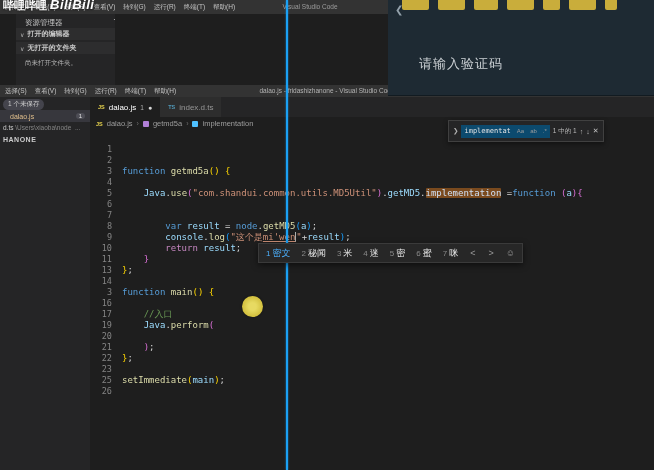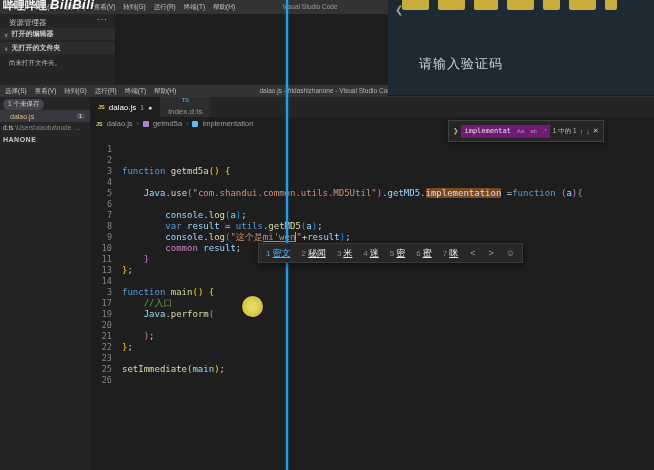--- a/index.html
+++ b/index.html
@@ -4,21 +4,21 @@
 <style>
   html,body{margin:0;padding:0;background:#111;}
   #root{position:relative;width:654px;height:470px;background:#1e1e1e;overflow:hidden;
         font-family:"Liberation Sans",sans-serif;-webkit-font-smoothing:antialiased;}
   
   .mini-titlebar{position:absolute;left:0;top:0;width:654px;height:14px;background:#333333;}
   .menu-row{position:absolute;left:5px;top:0;height:100%;display:flex;gap:8px;align-items:center;
             font-size:6.5px;color:#c5c5c5;white-space:nowrap;}
   .mini-title{position:absolute;left:0;top:0;width:620px;text-align:center;line-height:14px;
               font-size:6.5px;color:#9d9d9d;pointer-events:none;}
-  .mini-sidebar{position:absolute;left:0;top:14px;width:115px;height:71px;background:#252526;}
+  .mini-sidebar{position:absolute;left:16px;top:14px;width:115px;height:71px;background:#252526;}
   .explorer-title{position:absolute;left:9px;top:4px;font-size:7.5px;color:#cccccc;}
   .explorer-more{position:absolute;right:7px;top:1px;font-size:8px;color:#cccccc;letter-spacing:1px;}
   .mini-section{position:absolute;left:0;width:115px;height:13px;background:#2d2d2e;display:flex;
                 align-items:center;gap:3px;padding-left:4px;box-sizing:border-box;
                 font-size:7px;font-weight:bold;color:#cccccc;border-bottom:1px solid #252526;}
   .sec1{top:14px}.sec2{top:28px}
   .chev{font-size:6px;color:#b0b0b0;font-weight:normal;}
   .empty-msg{position:absolute;left:9px;top:45px;font-size:6.5px;color:#b4b4b4;}
   .mini-editor{position:absolute;left:115px;top:14px;width:539px;height:71px;background:#1e1e1e;}
   
@@ -42,39 +42,39 @@
   .sb-badge{position:absolute;right:5px;background:#4d4d55;border-radius:6px;padding:0 3px;
             font-size:6px;color:#e0e0e0;}
   .sb-file2{position:absolute;left:3px;top:27px;font-size:6.5px;white-space:nowrap;overflow:hidden;width:87px;}
   .sb-file2-name{color:#cccccc;}
   .sb-file2-path{color:#868686;}
   .sb-folder{position:absolute;left:3px;top:39px;font-size:7px;font-weight:bold;color:#cccccc;letter-spacing:.5px;}
   
   .tabbar{position:absolute;left:90px;top:97px;width:564px;height:20px;background:#252526;display:flex;}
   .tab{height:20px;display:flex;align-items:center;gap:4px;padding:0 8px;font-size:8px;box-sizing:border-box;}
   .tab.active{background:#1e1e1e;color:#ffffff;}
-  .tab.inactive{background:#2d2d2d;color:#969696;border-right:1px solid #252526;flex-direction:column;}
+  .tab.inactive{background:#2d2d2d;color:#969696;border-right:1px solid #252526;}
   .ficon{font-size:5.5px;font-weight:bold;}
   .js-ic{color:#e8d44d;}
   .ts-ic{color:#519aba;}
   .tab-badge{font-size:6.5px;color:#aeaeae;}
   .tab-dirty{font-size:7px;color:#d8d8d8;}
   
   .breadcrumb{position:absolute;left:96px;top:117px;height:13px;display:flex;align-items:center;gap:4px;
               font-size:7.5px;color:#9d9d9d;}
   .bc-sep{color:#6e6e6e;font-size:7px;}
   .sym{width:6px;height:6px;border-radius:1px;display:inline-block;}
   .sym-method{background:#b180d7;}
   .sym-prop{background:#4fc1ff;}
   
   .find-widget{position:absolute;left:448px;top:120px;height:20px;background:#252526;
                border:1px solid #404040;box-shadow:0 2px 5px rgba(0,0,0,.45);display:flex;
                align-items:center;gap:3px;padding:0 4px;z-index:20;}
   .find-chevron{color:#b0b0b0;font-size:6.5px;}
-  .find-input{background:#701a75;height:13px;display:flex;align-items:center;padding:0 3px;gap:6px;}
+  .find-input{background:#0c4a6e;height:13px;display:flex;align-items:center;padding:0 3px;gap:6px;}
   .find-query{font-size:7px;color:#e4e4e4;font-family:"DejaVu Sans Mono",monospace;}
   .find-opt{font-size:6px;color:#9d9d9d;}
   .find-count{font-size:6.5px;color:#bbbbbb;white-space:nowrap;}
   .find-btn{font-size:7px;color:#c0c0c0;}
   
   .code-area{position:absolute;left:90px;top:144px;font-family:"DejaVu Sans Mono",monospace;
              font-size:9px;line-height:11px;z-index:5;}
   .code-row{display:flex;height:11px;}
   .gutter{width:22px;flex:none;text-align:right;padding-right:10px;color:#848484;font-size:8.5px;}
   .line-content{white-space:pre;}
@@ -82,21 +82,21 @@
   .tk-c{color:#6a9955}.tk-p{color:#d4d4d4}.tk-b1{color:#ffd700}.tk-b2{color:#da70d6}
   .tk-b3{color:#179fff}.tk-ret{color:#c586c0}
   .tk-match{color:#cfe0f5;background:#7a4a1e;border-radius:1px;}
   .tk-ime{color:#ce9178;text-decoration:underline;border-right:1px solid #aeafad;}
   
   .ime-bar{position:absolute;left:258px;top:243px;height:18px;background:#272727;
            border:1px solid #3a3a3a;box-shadow:0 2px 6px rgba(0,0,0,.55);display:flex;
            align-items:center;padding:0 7px;gap:11px;z-index:40;font-size:9px;white-space:nowrap;}
   .ime-item{display:flex;gap:2px;align-items:center;}
   .ime-num{color:#8a8a8a;font-size:8px;}
-  .ime-word{color:#e8e8e8;text-decoration:underline;}
+  .ime-word{color:#e8e8e8;}
   .ime-item.sel .ime-num,.ime-item.sel .ime-word{color:#4cb1ff;}
   .ime-nav{color:#9a9a9a;font-size:9px;padding:0 1px;}
   .ime-emoji{color:#9a9a9a;font-size:9px;}
   
   .cursor-dot{position:absolute;left:242px;top:296px;width:21px;height:21px;border-radius:50%;
               background:radial-gradient(circle,#f2e566 25%,#dcc83f 70%,#c3ae2c 100%);
               opacity:.95;z-index:35;box-shadow:0 0 3px rgba(0,0,0,.35);}
   .divider-line{position:absolute;left:286px;top:0;width:2px;height:470px;background:#1ba1f5;
                 z-index:38;box-shadow:0 0 2px rgba(27,161,245,.8);}
   .watermark{position:absolute;left:3px;top:-3px;z-index:50;display:flex;align-items:baseline;gap:3px;
@@ -220,49 +220,52 @@
       <div class="code-row">
         <span class="gutter">5</span>
         <span class="line-content"><span class="tk-p">    </span><span class="tk-v">Java</span><span class="tk-p">.</span><span class="tk-fn">use</span><span class="tk-b2">(</span><span class="tk-s">"com.shandui.common.utils.MD5Util"</span><span class="tk-b2">)</span><span class="tk-p">.</span><span class="tk-v">getMD5</span><span class="tk-p">.</span><span class="tk-match">implementation</span><span class="tk-p"> =</span><span class="tk-kw">function</span><span class="tk-p"> </span><span class="tk-b2">(</span><span class="tk-v">a</span><span class="tk-b2">)</span><span class="tk-b2">{</span></span>
       </div>
       <div class="code-row">
         <span class="gutter">6</span>
         <span class="line-content"></span>
       </div>
       <div class="code-row">
         <span class="gutter">7</span>
-        <span class="line-content"><span class="tk-p">        </span><span class="tk-v">console</span><span class="tk-p">.</span><span class="tk-fn">log</span><span class="tk-b3">(</span><span class="tk-v">a</span><span class="tk-b3">)</span><span class="tk-p">;</span></span>
       </div>
       <div class="code-row">
         <span class="gutter">8</span>
-        <span class="line-content"><span class="tk-p">        </span><span class="tk-kw">var</span><span class="tk-p"> </span><span class="tk-v">result</span><span class="tk-p"> = </span><span class="tk-kw">utils</span><span class="tk-p">.</span><span class="tk-fn">getMD5</span><span class="tk-b3">(</span><span class="tk-v">a</span><span class="tk-b3">)</span><span class="tk-p">;</span></span>
+        <span class="line-content"><span class="tk-p">        </span><span class="tk-kw">var</span><span class="tk-p"> </span><span class="tk-v">result</span><span class="tk-p"> = </span><span class="tk-kw">node</span><span class="tk-p">.</span><span class="tk-fn">getMD5</span><span class="tk-b3">(</span><span class="tk-v">a</span><span class="tk-b3">)</span><span class="tk-p">;</span></span>
       </div>
       <div class="code-row">
         <span class="gutter">9</span>
         <span class="line-content"><span class="tk-p">        </span><span class="tk-v">console</span><span class="tk-p">.</span><span class="tk-fn">log</span><span class="tk-b3">(</span><span class="tk-s">"这个是</span><span class="tk-ime">mi'wen</span><span class="tk-s">"</span><span class="tk-p">+</span><span class="tk-v">result</span><span class="tk-b3">)</span><span class="tk-p">;</span></span>
       </div>
       <div class="code-row">
         <span class="gutter">10</span>
-        <span class="line-content"><span class="tk-p">        </span><span class="tk-ret">common</span><span class="tk-p"> </span><span class="tk-v">result</span><span class="tk-p">;</span></span>
+        <span class="line-content"><span class="tk-p">        </span><span class="tk-ret">return</span><span class="tk-p"> </span><span class="tk-v">result</span><span class="tk-p">;</span></span>
       </div>
       <div class="code-row">
         <span class="gutter">11</span>
         <span class="line-content"><span class="tk-p">    </span><span class="tk-b2">}</span></span>
       </div>
       <div class="code-row">
         <span class="gutter">13</span>
         <span class="line-content"><span class="tk-b1">}</span><span class="tk-p">;</span></span>
       </div>
       <div class="code-row">
         <span class="gutter">14</span>
         <span class="line-content"></span>
       </div>
       <div class="code-row">
         <span class="gutter">3</span>
         <span class="line-content"><span class="tk-kw">function</span><span class="tk-p"> </span><span class="tk-fn">main</span><span class="tk-b1">()</span><span class="tk-p"> </span><span class="tk-b1">{</span></span>
+      </div>
+      <div class="code-row">
+        <span class="gutter">16</span>
+        <span class="line-content"></span>
       </div>
       <div class="code-row">
         <span class="gutter">17</span>
         <span class="line-content"><span class="tk-p">    </span><span class="tk-c">//入口</span></span>
       </div>
       <div class="code-row">
         <span class="gutter">19</span>
         <span class="line-content"><span class="tk-p">    </span><span class="tk-v">Java</span><span class="tk-p">.</span><span class="tk-fn">perform</span><span class="tk-b2">(</span></span>
       </div>
       <div class="code-row">

